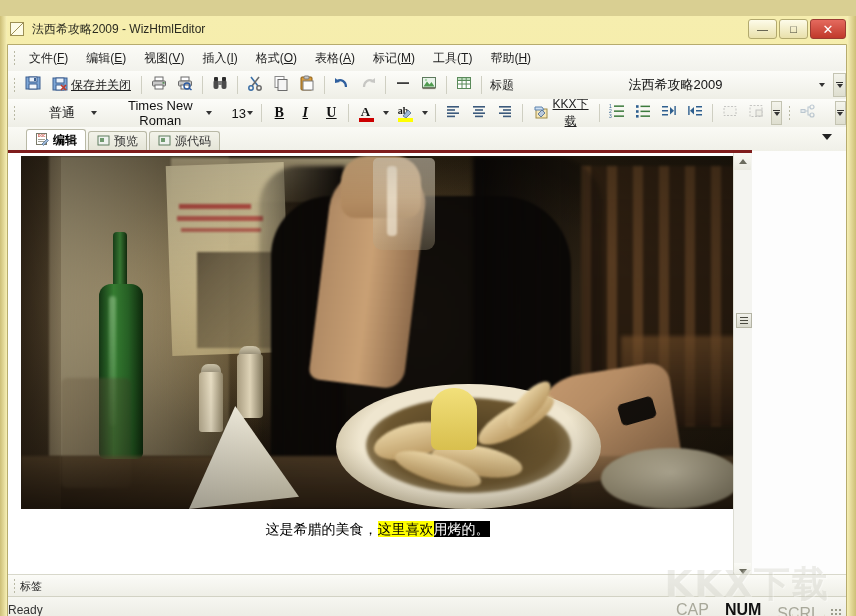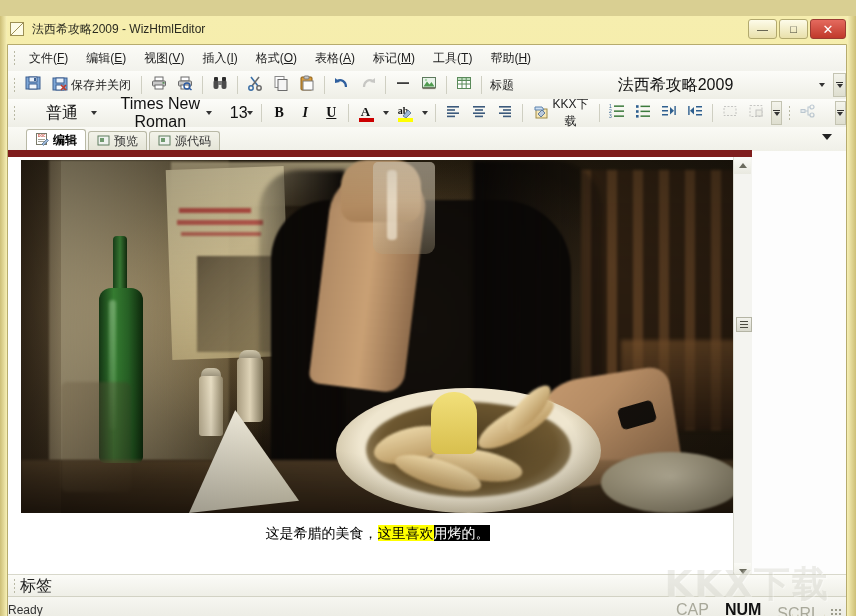--- a/index.html
+++ b/index.html
@@ -54,29 +54,29 @@
   .menuitem u{text-decoration:underline;}
 
   
   #toolbar1{position:absolute;left:0;top:26px;width:838px;height:28px;
     background:linear-gradient(to bottom,#fcfcf9,#eeeee6);
     border-bottom:1px solid #e0e0d4;display:flex;align-items:center;}
   #toolbar2{position:absolute;left:0;top:54px;width:838px;height:28px;
     background:linear-gradient(to bottom,#fcfcf9,#eeeee6);
     border-bottom:1px solid #d7d7c9;display:flex;align-items:center;}
   .tb-btn{height:22px;min-width:22px;display:flex;align-items:center;justify-content:center;
-    margin:0 1px;border:1px solid transparent;border-radius:2px;cursor:default;}
+    margin:0 1px;border:1px solid transparent;border-radius:2px;cursor:default;text-decoration:underline;}
   .tb-btn.text{padding:0 4px;font-size:12px;color:#222;gap:3px;}
   .sep{width:1px;height:18px;background:#cfcfc2;margin:0 4px;}
   .icon{display:inline-block;}
   .disabled{opacity:.38;}
 
   
   .combo{height:19px;border:1px solid #a9a993;background:#fff;display:flex;align-items:center;
-    font-size:16px;color:#111;box-sizing:border-box;padding-left:4px;position:relative;}
+    font-size:13px;color:#111;box-sizing:border-box;padding-left:4px;position:relative;}
   .combo .arrow{position:absolute;right:3px;top:6px;width:0;height:0;
     border-left:3px solid transparent;border-right:3px solid transparent;border-top:4px solid #333;}
   .combo.flat{border:1px solid transparent;background:transparent;}
   .combo.flat .val{flex:1;}
   #style-combo{width:95px;}
   #font-combo{width:136px;}
   #size-combo{width:48px;}
   #title-combo{flex:1;min-width:0;margin-right:2px;}
 
   .lbl{font-size:12px;color:#222;padding:0 4px;white-space:nowrap;}
@@ -96,21 +96,21 @@
   .tab{height:20px;display:flex;align-items:center;gap:4px;padding:0 8px;font-size:12px;
     border:1px solid #b9b9a6;border-bottom:none;border-radius:3px 3px 0 0;
     background:linear-gradient(to bottom,#f3f3ea,#e4e4d6);color:#333;margin-right:2px;
     box-sizing:border-box;cursor:default;}
   .tab.active{background:#fff;color:#000;font-weight:bold;height:22px;}
   #tab-caret{position:absolute;right:14px;top:7px;width:0;height:0;
     border-left:5px solid transparent;border-right:5px solid transparent;border-top:6px solid #222;}
 
   
   #editor-wrap{position:absolute;left:0;top:105px;width:744px;height:448px;
-    background:#f9a8d4;border-top:7px solid #7f1d1d;box-sizing:border-box;}
+    background:#f9a8d4;border-top:3px solid #7f1d1d;box-sizing:border-box;}
   #editor{position:absolute;left:0;top:0;right:18px;bottom:18px;background:#fff;
     overflow:hidden;padding:3px 0 0 13px;box-sizing:border-box;}
 
   
   #photo{position:relative;width:787px;height:353px;overflow:hidden;
     background:#120d07;}
   .ph{position:absolute;}
   #bg-warm{left:0;top:0;width:787px;height:353px;
     background:
       radial-gradient(ellipse 420px 230px at 46% 42%, rgba(150,120,70,.55), rgba(25,17,9,0) 70%),
@@ -228,21 +228,21 @@
   #hs-right{right:0;bottom:0;}
   #vs-mark{position:absolute;left:2px;top:160px;width:14px;height:13px;
     background:linear-gradient(to bottom,#f2f2ec,#d9d9cd);border:1px solid #b4b4a4;
     display:flex;align-items:center;justify-content:center;}
   #vs-corner{position:absolute;right:0;bottom:0;width:18px;height:18px;background:#f4f4f0;}
 
   
   #tagbar{position:absolute;left:0;bottom:26px;width:838px;height:22px;
     background:linear-gradient(to bottom,#fbfbf7,#eeeee6);
     border-top:1px solid #d8d8cb;display:flex;align-items:center;}
-  #tag-label{font-size:16px;color:#222;}
+  #tag-label{font-size:11px;color:#222;}
 
   
   #statusbar{position:absolute;left:0;bottom:0;width:838px;height:26px;
     background:linear-gradient(to bottom,#f6f6f1,#eaeae1);
     border-top:1px solid #d2d2c4;display:flex;align-items:center;}
   #status-text{font-size:12px;color:#333;margin-left:0;}
   .statind{font-size:16px;margin-left:16px;}
   .ind-on{color:#111;font-weight:bold;}
   .ind-off{color:#a8a89a;}
   #grip-resize{position:absolute;right:4px;bottom:3px;width:12px;height:12px;

